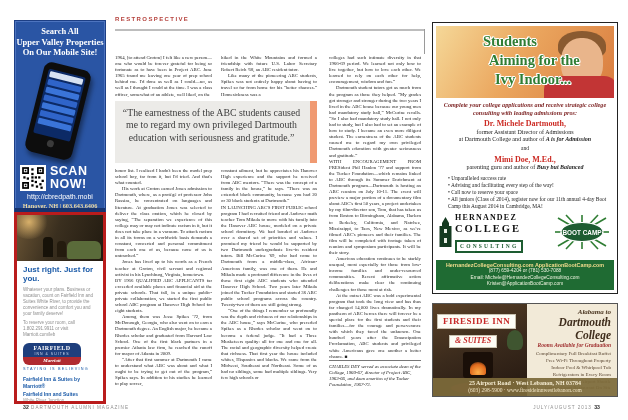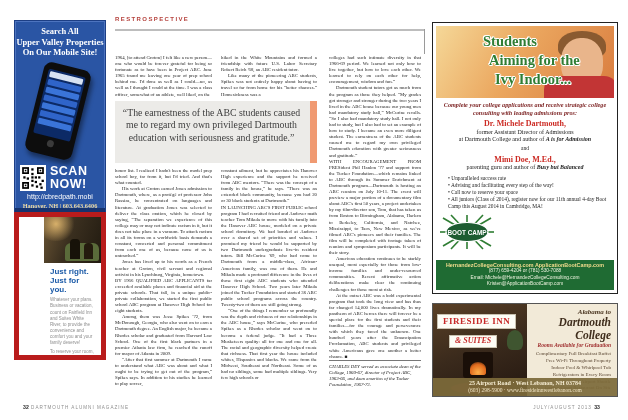--- a/index.html
+++ b/index.html
@@ -19,21 +19,21 @@
   .scr-bar{height:6px;background:#2f64c9;border-radius:1px;margin-bottom:2px;}
   .scr-bar.alt{background:#3a74d8;}
   .home-btn{width:7px;height:7px;border-radius:50%;background:#3a3a3a;margin:3px auto 0;}
   .scan-row{position:absolute;left:5px;top:144px;width:82px;display:flex;align-items:center;gap:4px;}
   .qr{width:26px;height:26px;background:#fff;flex:0 0 auto;padding:1px;box-sizing:border-box;}
   .scan-txt{font:bold 12.5px/1.05 "Liberation Sans",sans-serif;color:#fff;letter-spacing:.5px;text-align:left;}
   .rp-url{position:absolute;left:0;top:172px;width:100%;font:7px/1 "Liberation Sans",sans-serif;color:#fff;}
   .rp-contact{position:absolute;left:0;top:180px;width:100%;font:bold 6.3px/1.45 "Liberation Serif",serif;color:#ecd9a3;}
   .rp-strip{position:absolute;left:0;bottom:0;width:100%;height:4px;background:#16336e;}
 
-  #ad-fairfield{left:14px;top:212px;width:92px;height:148px;background:#fff;border:5px solid #b91c1c;box-sizing:border-box;overflow:hidden;padding-left:25px;}
+  #ad-fairfield{left:14px;top:212px;width:92px;height:192px;background:#fff;border:3px solid #b91c1c;box-sizing:border-box;overflow:hidden;}
   .ff-photo{position:relative;height:46px;background:linear-gradient(110deg,#6b5535 0%,#3a2f1f 45%,#211a10 100%);overflow:hidden;}
   .ff-glow{position:absolute;left:-8px;top:-10px;width:40px;height:34px;border-radius:50%;
     background:radial-gradient(circle,#d8b06a 0%,rgba(216,176,106,0) 70%);}
   .ff-couch{position:absolute;right:2px;bottom:2px;width:34px;height:18px;background:#5a6b3a;border-radius:6px 6px 2px 2px;}
   .ff-p1{position:absolute;left:26px;bottom:4px;width:10px;height:20px;background:#171209;border-radius:4px 4px 0 0;}
   .ff-p2{position:absolute;left:40px;bottom:4px;width:9px;height:16px;background:#241b0e;border-radius:4px 4px 0 0;}
   .ff-body{padding:3px 6px 0;text-align:left;}
   .ff-h{font:bold 8px/1.1 "Liberation Sans",sans-serif;color:#1c5ba8;margin:2px 0 3px;}
   .ff-t{font:4.5px/1.35 "Liberation Sans",sans-serif;color:#8d8d8d;}
   .ff-t2{font:4.5px/1.35 "Liberation Sans",sans-serif;color:#8d8d8d;margin-top:3px;}
@@ -274,20 +274,34 @@
   <div class="hern-and">and</div>
   <div class="hern-name">Mimi Doe, M.Ed.,</div>
   <div class="hern-line"><span>parenting guru and author of </span><span class="book">Busy but Balanced</span></div>
   <div class="hern-bullets">
     <div>Unparalleled success rate</div>
     <div>Advising and facilitating every step of the way!</div>
     <div>Call now to reserve your space</div>
     <div>All juniors (Class of 2014), register now for our 11th annual 4-day Boot Camp this August 2014 in Cambridge, MA!</div>
   </div>
   <div class="hern-logos">
+    <div class="hc-left">
+      <span>
+        <svg width="13" height="30" viewBox="0 0 13 30">
+          <path fill="#143a20" d="M6.5 0 L10 6 L10 9 L12.5 9 L12.5 30 L0.5 30 L0.5 9 L3 9 L3 6 Z"></path>
+          <rect x="5" y="12" width="3" height="4" fill="#e8efe4"></rect>
+          <rect x="5" y="21" width="3" height="5" fill="#e8efe4"></rect>
+        </svg>
+      </span>
+      <span class="hc-text">
+        <div class="hc-l1">HERNANDEZ</div>
+        <div class="hc-l2">COLLEGE</div>
+        <div class="hc-l3">CONSULTING</div>
+      </span>
+    </div>
     <div>
       <svg width="56" height="36" viewBox="0 0 56 36">
         <g stroke="#2f7d33" stroke-width="1.6">
           <line x1="28" y1="18" x2="28" y2="1"></line>
             <line x1="28" y1="18" x2="28" y2="35"></line>
           <line x1="28" y1="18" x2="4" y2="4"></line>
             <line x1="28" y1="18" x2="52" y2="4"></line>
           <line x1="28" y1="18" x2="4" y2="32"></line>
             <line x1="28" y1="18" x2="52" y2="32"></line>
           <line x1="28" y1="18" x2="1" y2="18"></line>

